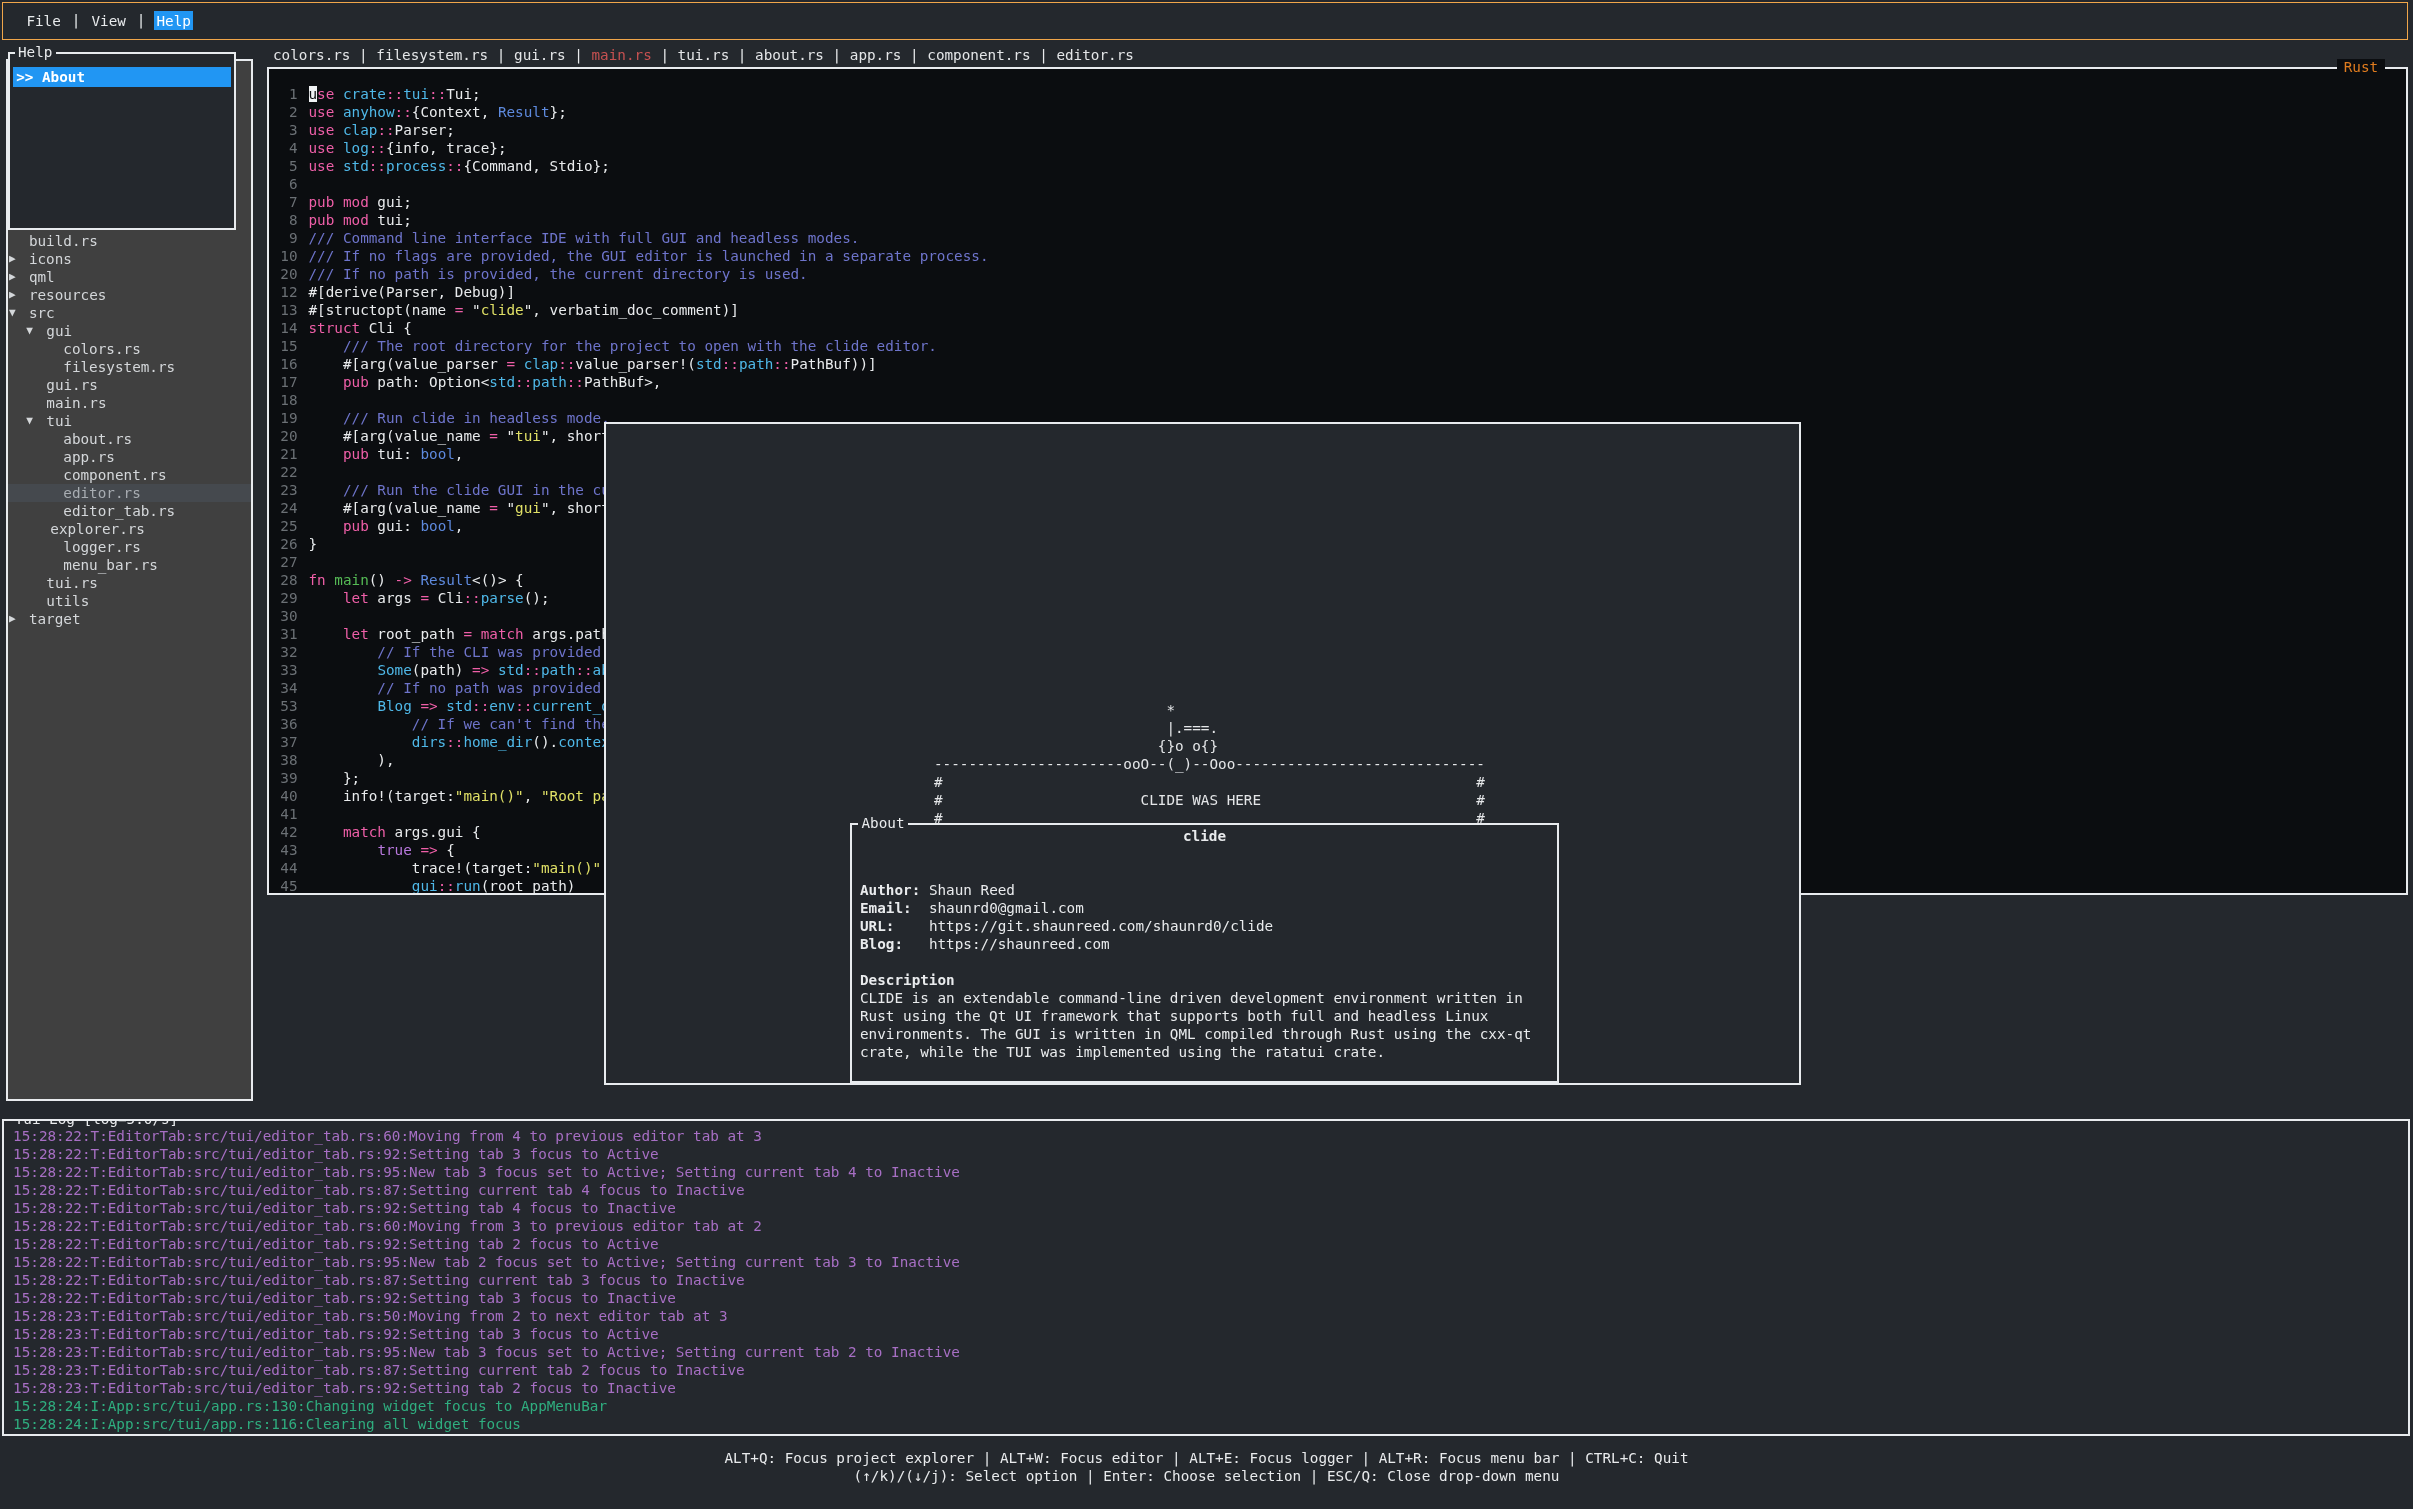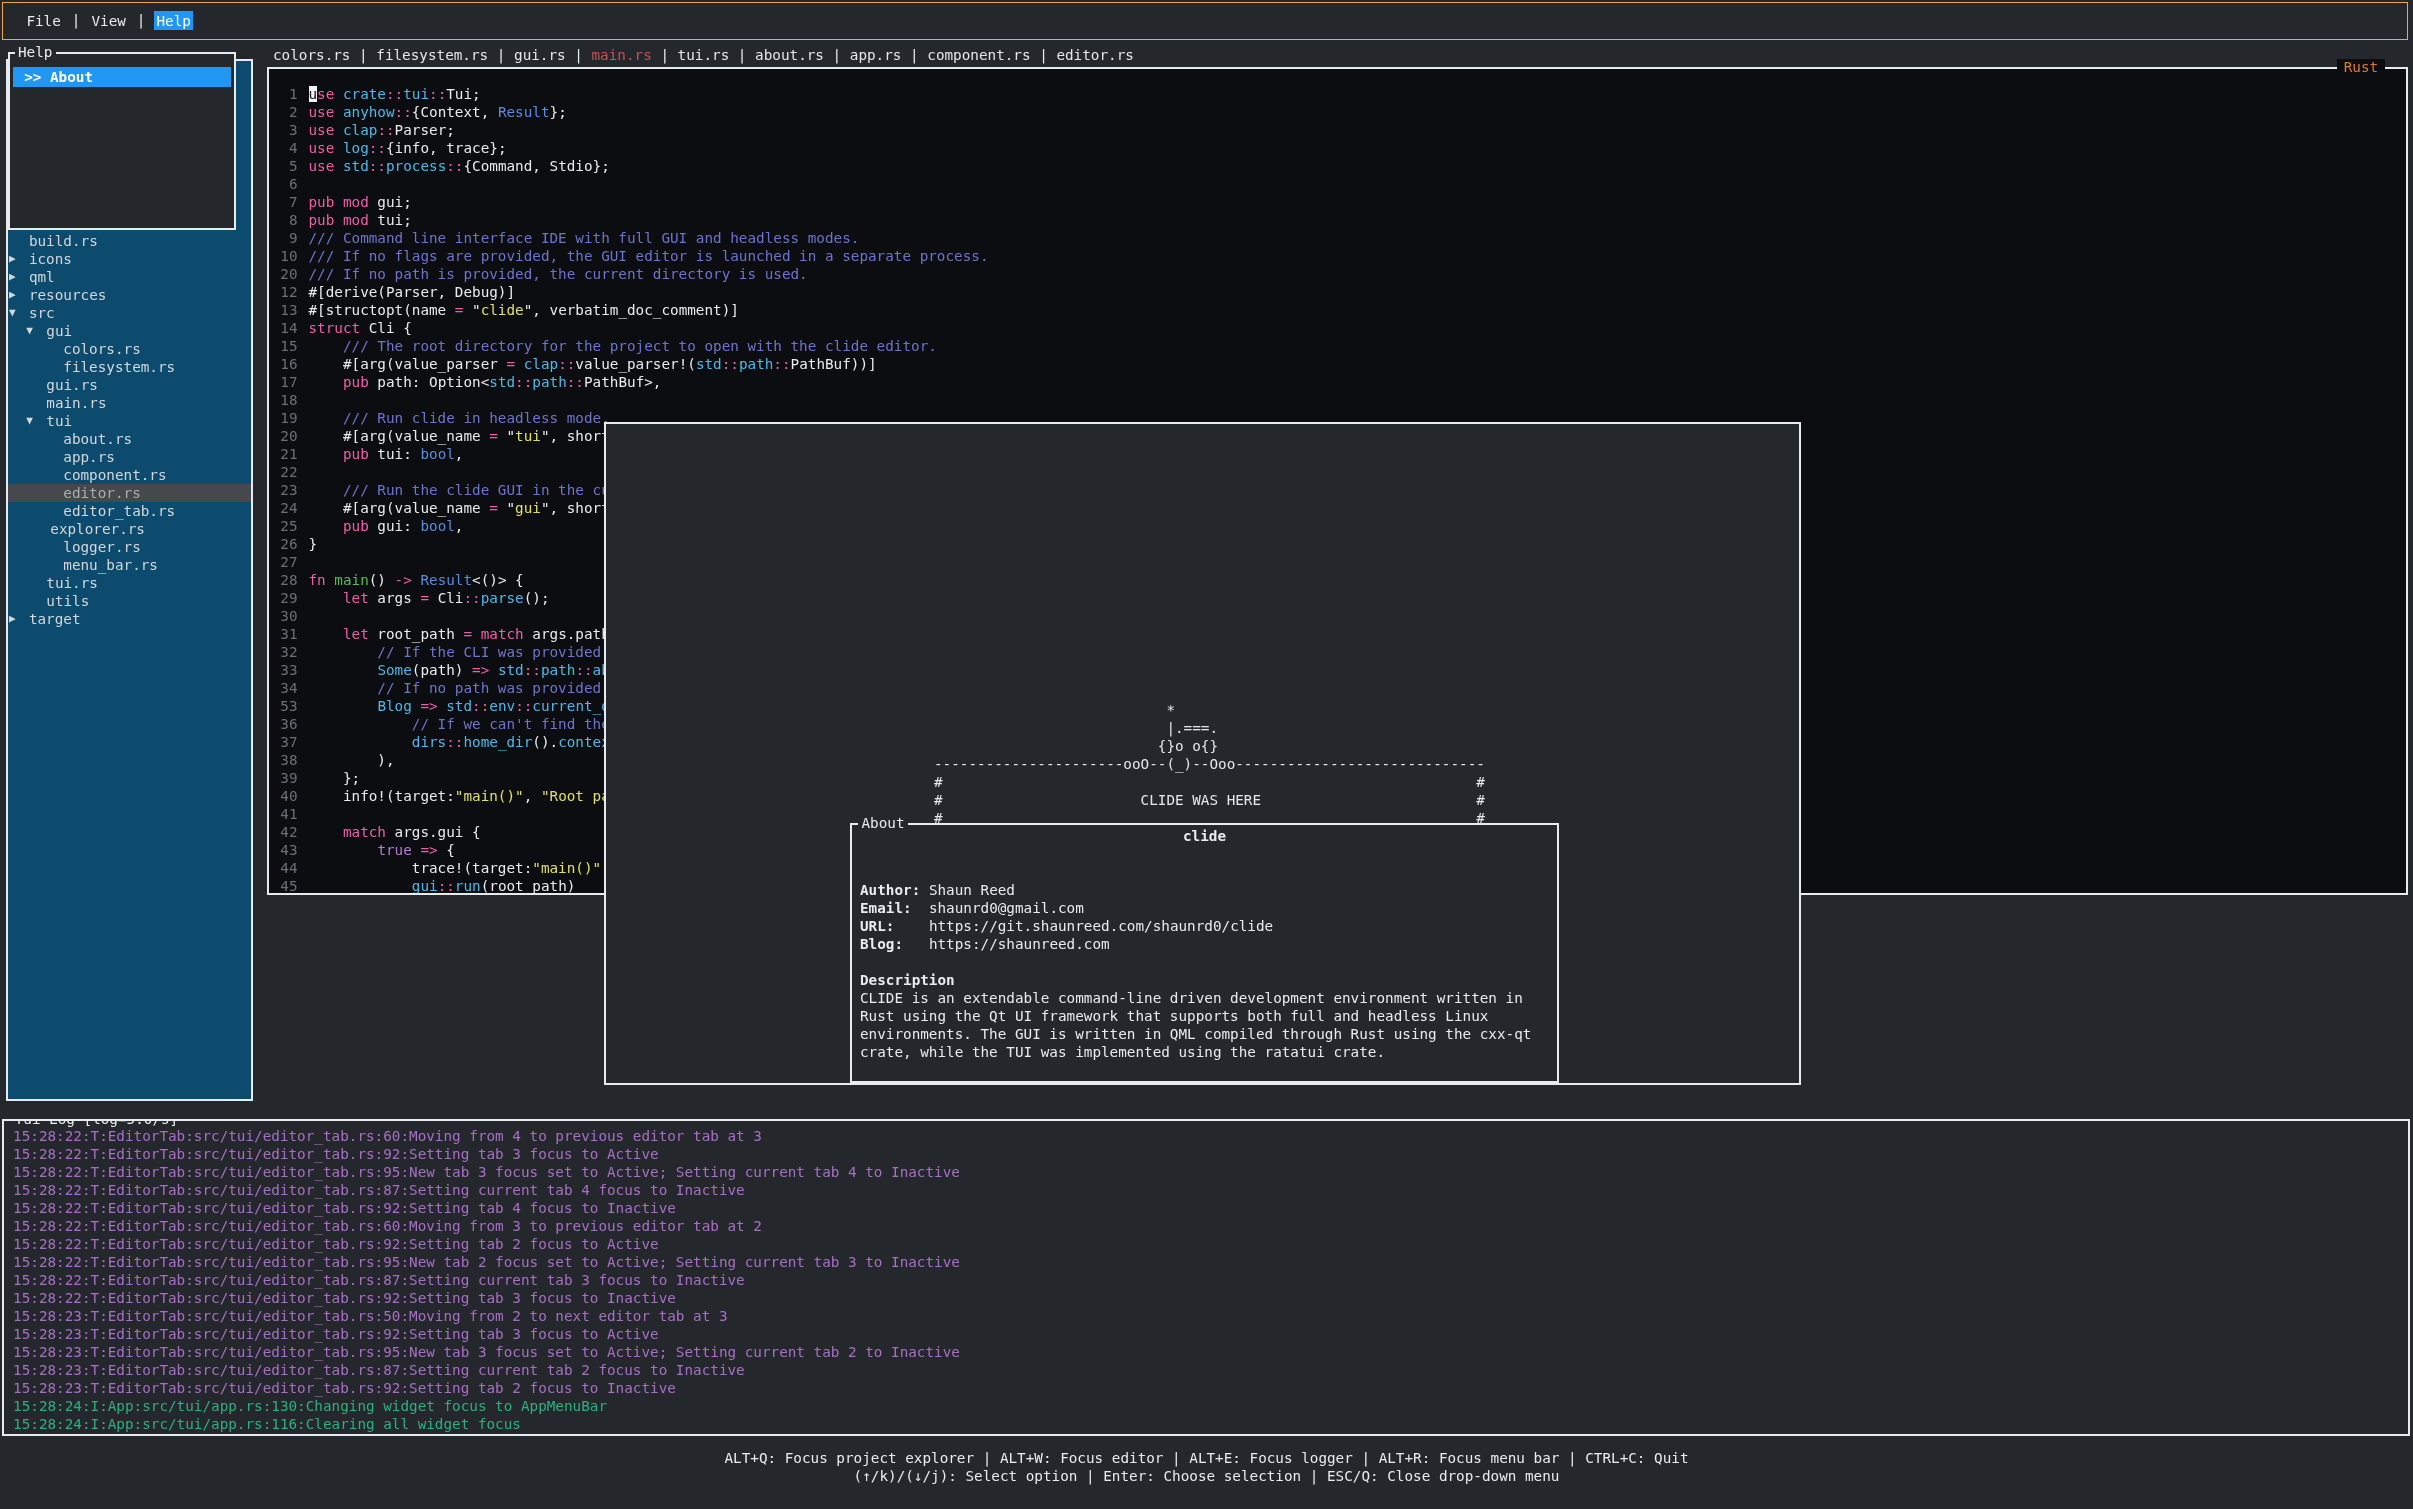--- a/index.html
+++ b/index.html
@@ -14,25 +14,25 @@
   #menu-bar{position:absolute;left:2.4px;top:2.4px;width:2406px;height:38px;box-sizing:border-box;
     border:1.6px solid #f0a64a;background:#24282d;z-index:4;}
   #menu-items{position:absolute;left:20.6px;top:0;line-height:35px;white-space:pre;}
   .menu-item{padding:1.6px 2.4px;}
   .menu-item.active{background:#2196f3;color:#ffffff;}
   
   #help-dropdown{position:absolute;left:8px;top:52px;width:228px;height:178px;box-sizing:border-box;
     border:2.4px solid #e8ebee;background:#24282d;z-index:5;}
   #help-dropdown .panel-title{position:absolute;top:-10.3px;left:4.8px;background:#24282d;padding:0 3.2px;}
   #help-dropdown-list{position:absolute;left:3.2px;right:3.2px;top:12.7px;}
-  .dd-item{height:20px;line-height:20px;padding-left:11px;font-weight:bold;}
+  .dd-item{height:20px;line-height:20px;padding-left:3px;font-weight:bold;}
   .dd-item.selected{background:#2196f3;color:#ffffff;}
   
   #explorer{position:absolute;left:6.3px;top:59px;width:247px;height:1042px;box-sizing:border-box;
-    border:2.4px solid #e8ebee;background:#0c4a6e;z-index:1;}
+    border:2.4px solid #e8ebee;background:#404040;z-index:1;}
   #file-tree{position:absolute;left:0;right:0;top:171px;color:#d4d7da;}
   .tree-row{position:relative;height:18px;line-height:18px;white-space:pre;}
   .tree-row.selected{background:#45494e;color:#a8adb2;}
   .tree-row .arrow{position:absolute;top:0;font-size:11px;color:#d4d7da;}
   
   #tabs-row{position:absolute;left:273px;top:45px;height:20.6px;line-height:20.6px;white-space:pre;z-index:1;}
   .tab{color:#e4e6e8;}
   .tab.active{color:#c65151;}
   
   #editor-panel{position:absolute;left:267px;top:67px;width:2141px;height:828px;box-sizing:border-box;

